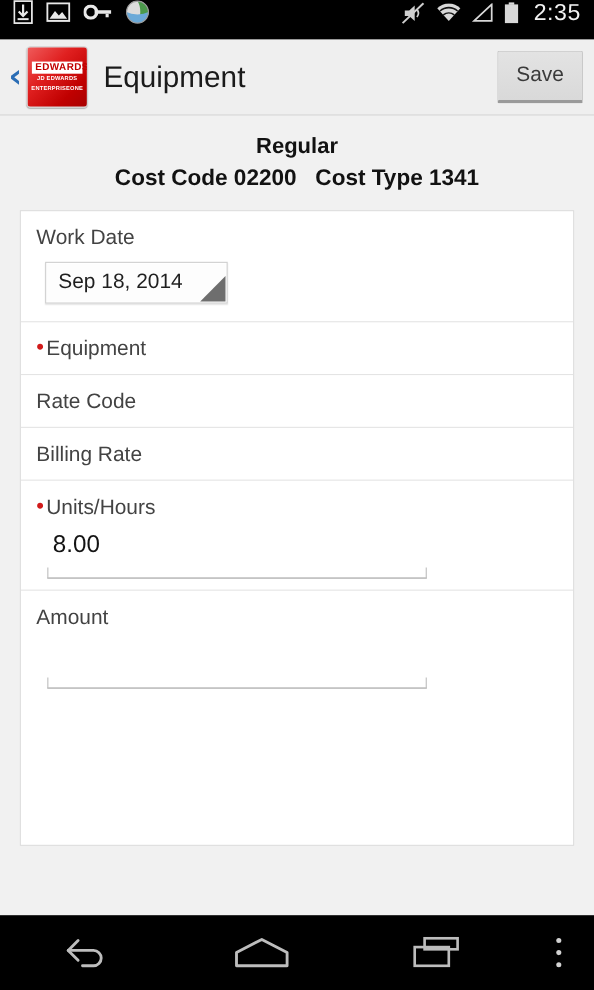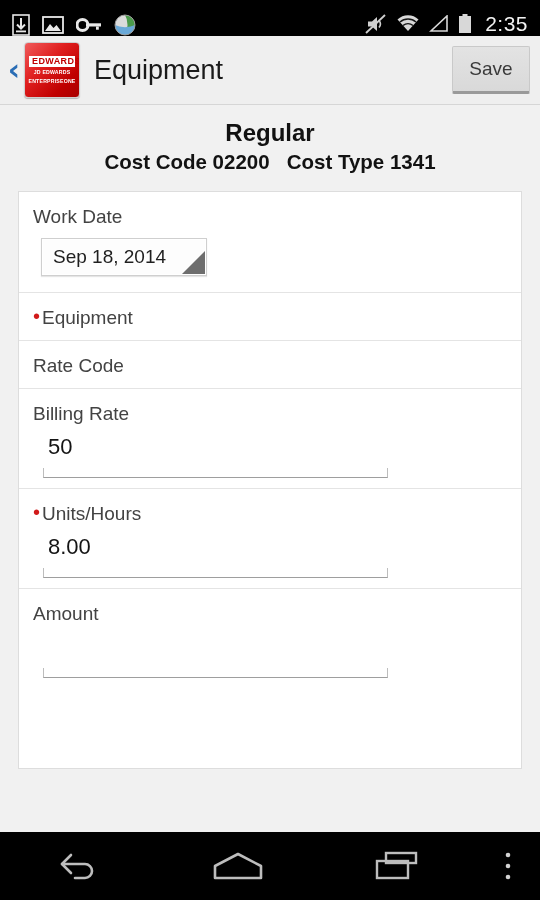--- a/index.html
+++ b/index.html
@@ -19,21 +19,21 @@
     background: #f1f1f1;
     overflow: hidden;
   }
 
   
   .statusbar {
     position: relative;
     height: 36px;
     background: #000000;
     display: flex;
-    align-items: flex-end;
+    align-items: flex-start;
     padding: 0 12px;
   }
   .sb-left { display: flex; align-items: center; gap: 12px; }
   .sb-right { margin-left: auto; display: flex; align-items: center; gap: 9px; }
   .sb-icon { display: block; }
   .sb-clock {
     color: #f2f2f2;
     font-size: 21px;
     letter-spacing: .5px;
     margin-left: 4px;
@@ -120,21 +120,21 @@
     font-family: "Liberation Sans", sans-serif;
   }
 
   
   .titleblock {
     background: #f1f1f1;
     text-align: center;
     padding: 13px 0 9px 0;
   }
   .title-main {
-    font-size: 24px;
+    font-size: 20px;
     font-weight: 700;
     color: #121212;
     line-height: 30px;
   }
   .title-sub {
     font-size: 20.5px;
     font-weight: 700;
     color: #121212;
     line-height: 28px;
     white-space: pre;
@@ -373,24 +373,20 @@
         <span>Equipment</span>
       </div>
     </div>
 
     <div class="field">
       <div class="f-label">Rate Code</div>
     </div>
 
     <div class="field">
       <div class="f-label">Billing Rate</div>
-      <div class="uline-wrap">
-        <div class="uline-val">50</div>
-        <div class="uline"></div>
-      </div>
     </div>
 
     <div class="field">
       <div class="f-label">
         <span class="req-dot">•</span>
         <span>Units/Hours</span>
       </div>
       <div class="uline-wrap">
         <div class="uline-val">8.00</div>
         <div class="uline"></div>

